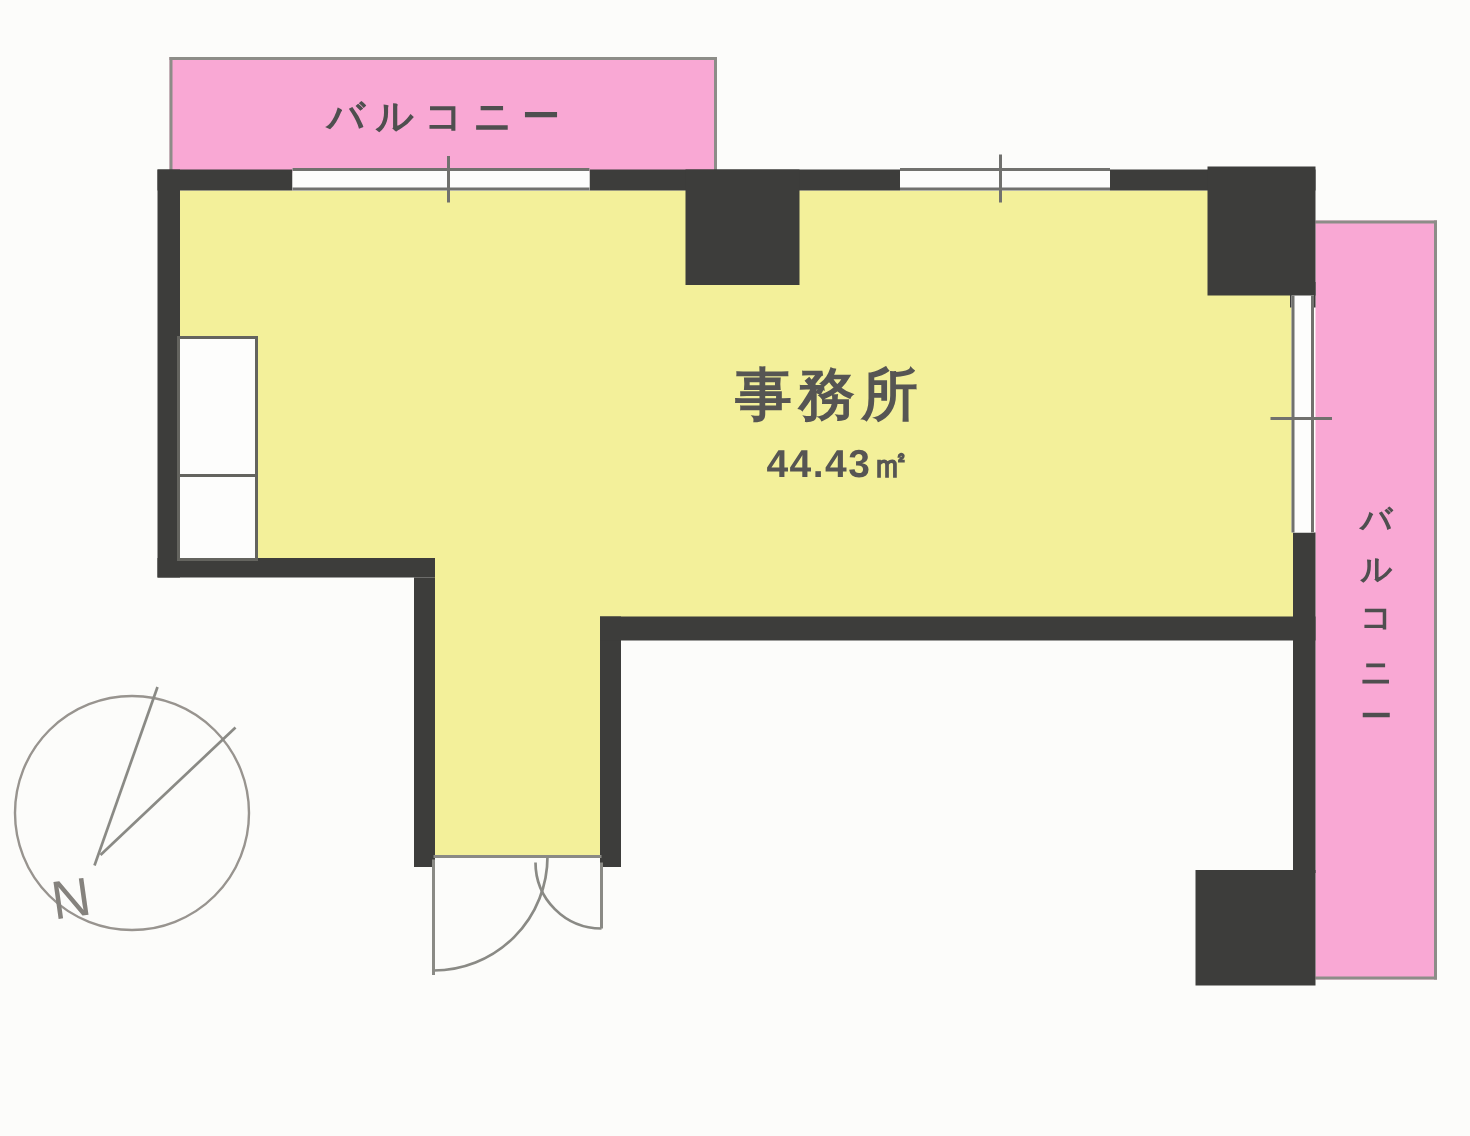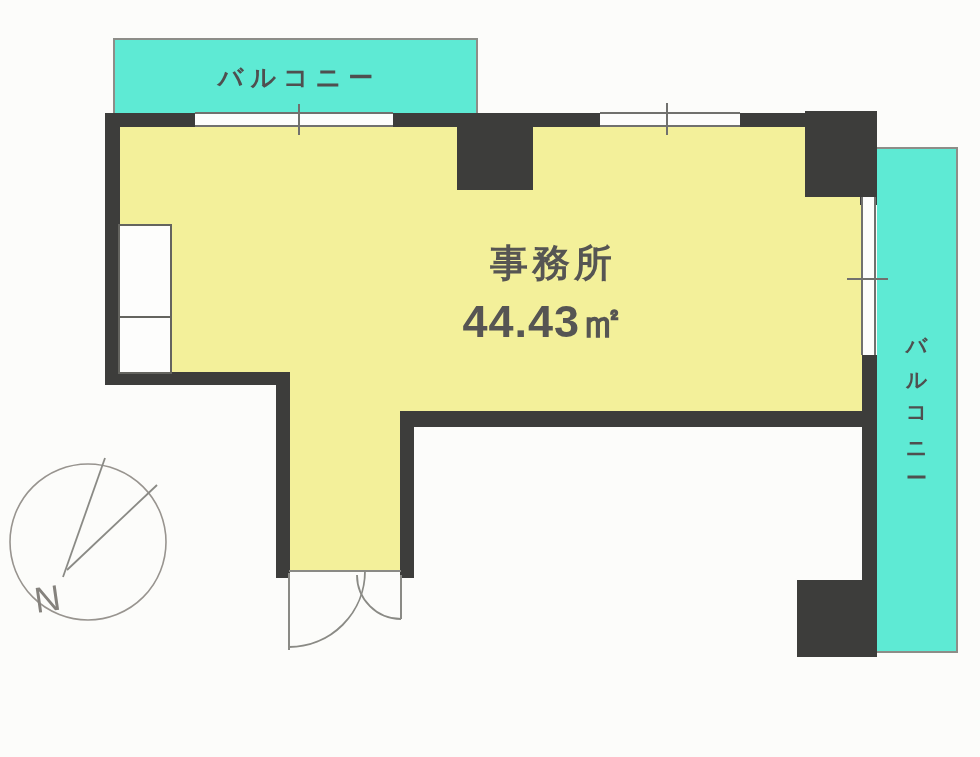--- a/index.html
+++ b/index.html
@@ -8,21 +8,21 @@
     background:#fcfcfa; overflow:hidden;
     font-family:"Liberation Sans","DejaVu Sans",sans-serif;
   }
   svg.layer { position:absolute; left:0; top:0; width:980px; height:757px; }
   .z1 { z-index:1; } .z4 { z-index:4; }
 
   
   .wall { position:absolute; background:#3d3d3b; z-index:2; }
 
   
-  .balcony { position:absolute; z-index:1; background:#5eead4; box-sizing:border-box; }
+  .balcony { position:absolute; z-index:1; background:#f9a8d4; box-sizing:border-box; }
   .balcony.top { border:2px solid #8d8d88; border-bottom:none;
                  display:flex; align-items:center; justify-content:center; }
   .balcony.right { border:2px solid #8d8d88; border-left:none;
                    display:flex; align-items:center; justify-content:center; }
   .balcony-label { color:#4f4f4f; font-size:25px; font-weight:600; letter-spacing:7px; text-indent:7px; }
   .balcony-label.vertical {
     writing-mode:vertical-rl; text-orientation:upright;
     font-size:21px; letter-spacing:12px; text-indent:0;
   }
 
@@ -34,21 +34,21 @@
 
   
   .closet { position:absolute; z-index:3; background:#fdfdfc; box-sizing:border-box;
             border:2px solid #64645f; }
   .closet-divider { position:absolute; left:0; right:0; top:90px; height:2px; background:#64645f; }
 
   
   .room-label { position:absolute; z-index:5; color:#565553; font-weight:bold;
                 text-align:right; white-space:nowrap; }
   .room-name  { left:416px; top:238px; width:200px; font-size:38px; letter-spacing:4px; }
-  .room-area  { left:426px; top:292px; width:200px; font-size:45px; letter-spacing:1px; }
+  .room-area  { left:408px; top:292px; width:200px; font-size:26px; letter-spacing:1px; }
 </style>
 </head>
 <body>
 
 <div class="canvas">
 
   <div class="balcony top" style="left:113px; top:38px; width:365px; height:77px;">
     <span class="balcony-label">バルコニー</span>
   </div>
 

